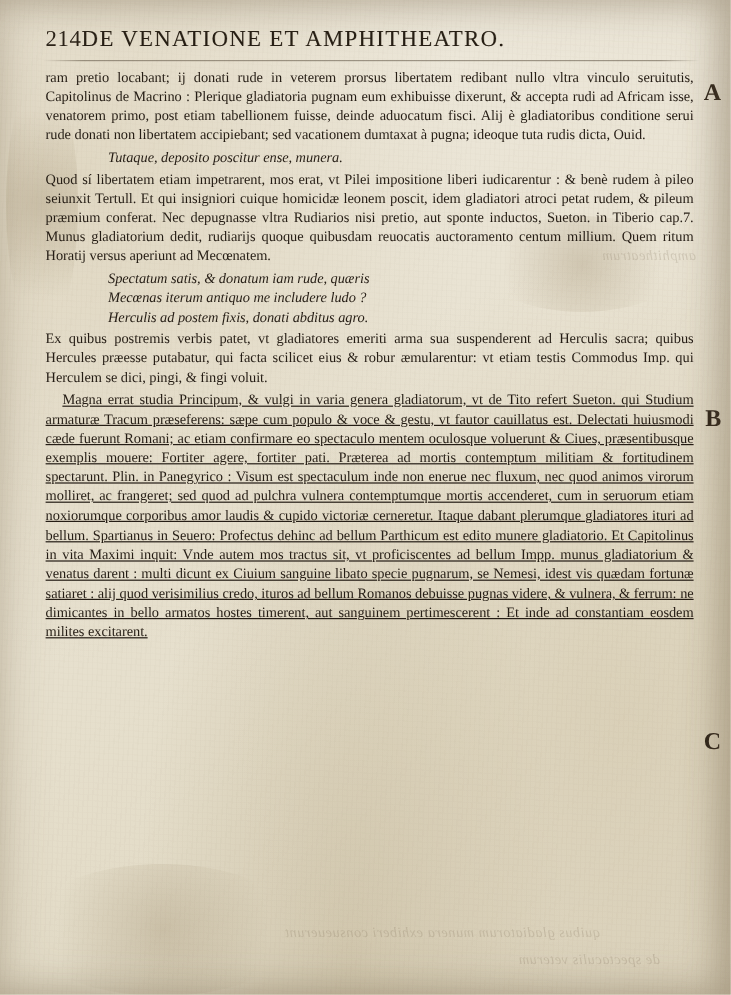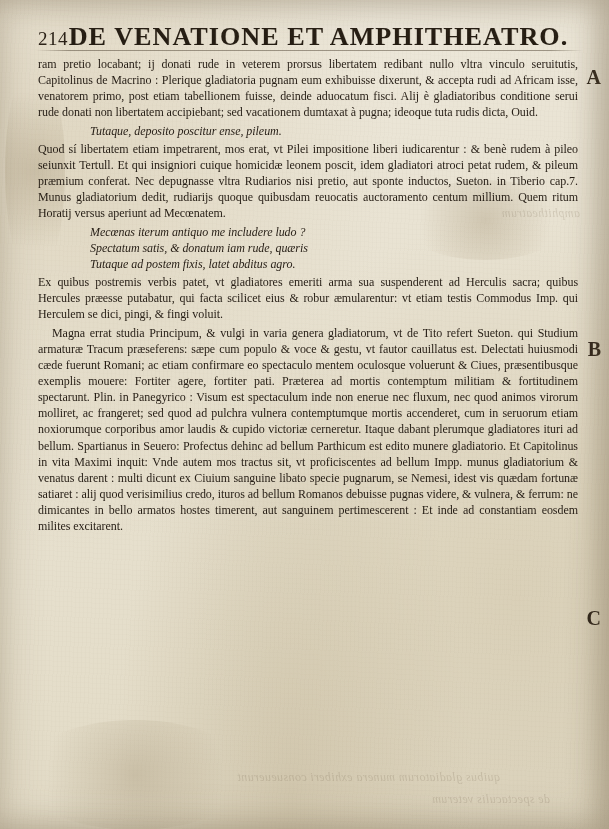--- a/index.html
+++ b/index.html
@@ -46,29 +46,28 @@
     align-items: baseline;
     padding: 0 30px 0 38px;
   }
   .folio {
     font-size: 19px;
     letter-spacing: 0.5px;
     color: #2b2218;
   }
   .running-title {
     flex: 1;
-    text-align: center;
-    font-size: 26px;
+    text-align: left;
+    font-size: 19px;
     letter-spacing: 1.1px;
     font-variant: small-caps;
     color: #251d13;
     font-family: "Liberation Serif", "DejaVu Serif", serif;
     padding-right: 10px;
     text-shadow: 0.4px 0.3px 0 rgba(60,48,32,0.25);
-    font-weight: bold;
   }
   .rule {
     position: absolute;
     left: 36px;
     right: 26px;
     top: 50px;
     height: 1px;
     background: linear-gradient(90deg, rgba(60,48,32,0) 0%, rgba(60,48,32,0.45) 6%, rgba(60,48,32,0.45) 94%, rgba(60,48,32,0) 100%);
   }
   .textblock {
@@ -82,20 +81,21 @@
     text-justify: inter-word;
     letter-spacing: -0.05px;
   }
   p.para {
     margin: 0;
     text-indent: 0;
   }
   p.indent {
     margin: 0;
     text-indent: 14px;
+    text-decoration: underline;
   }
   .verse {
     margin: 0;
     padding-left: 52px;
     text-align: left;
   }
   .verse span.line {
     display: block;
     font-style: italic;
   }
@@ -147,29 +147,29 @@
     <span class="folio">214</span>
     <span class="running-title">DE VENATIONE ET AMPHITHEATRO.</span>
   </div>
   <div class="rule"></div>
 
   <div class="textblock">
 
     <p class="para">ram pretio locabant; ij donati rude in veterem prorsus libertatem redibant nullo vltra vinculo seruitutis, Capitolinus de Macrino : Plerique gladiatoria pugnam eum exhibuisse dixerunt, &amp; accepta rudi ad Africam isse, venatorem primo, post etiam tabellionem fuisse, deinde aduocatum fisci. Alij è gladiatoribus conditione serui rude donati non libertatem accipiebant; sed vacationem dumtaxat à pugna; ideoque tuta rudis dicta, Ouid.</p>
     <div class="gap"></div>
     <div class="verse">
-      <span class="line">Tutaque, deposito poscitur ense, pileum.</span>
+      <span class="line">Tutaque, deposito poscitur ense, munera.</span>
     </div>
     <div class="gap"></div>
     <p class="para">Quod sí libertatem etiam impetrarent, mos erat, vt Pilei impositione liberi iudicarentur : &amp; benè rudem à pileo seiunxit Tertull. Et qui insigniori cuique homicidæ leonem poscit, idem gladiatori atroci petat rudem, &amp; pileum præmium conferat. Nec depugnasse vltra Rudiarios nisi pretio, aut sponte inductos, Sueton. in Tiberio cap.7. Munus gladiatorium dedit, rudiarijs quoque quibusdam reuocatis auctoramento centum millium. Quem ritum Horatij versus aperiunt ad Mecœnatem.</p>
     <div class="gap"></div>
     <div class="verse">
+      <span class="line">Spectatum satis, &amp; donatum iam rude, quæris</span>
       <span class="line">Mecœnas iterum antiquo me includere ludo ?</span>
-      <span class="line">Spectatum satis, &amp; donatum iam rude, quæris</span>
-      <span class="line">Tutaque ad postem fixis, latet abditus agro.</span>
+      <span class="line">Herculis ad postem fixis, donati abditus agro.</span>
     </div>
     <div class="gap"></div>
     <p class="para">Ex quibus postremis verbis patet, vt gladiatores emeriti arma sua suspenderent ad Herculis sacra; quibus Hercules præesse putabatur, qui facta scilicet eius &amp; robur æmularentur: vt etiam testis Commodus Imp. qui Herculem se dici, pingi, &amp; fingi voluit.</p>
     <div class="gap"></div>
     <p class="indent">Magna errat studia Principum, &amp; vulgi in varia genera gladiatorum, vt de Tito refert Sueton. qui Studium armaturæ Tracum præseferens: sæpe cum populo &amp; voce &amp; gestu, vt fautor cauillatus est. Delectati huiusmodi cæde fuerunt Romani; ac etiam confirmare eo spectaculo mentem oculosque voluerunt &amp; Ciues, præsentibusque exemplis mouere: Fortiter agere, fortiter pati. Præterea ad mortis contemptum militiam &amp; fortitudinem spectarunt. Plin. in Panegyrico : Visum est spectaculum inde non enerue nec fluxum, nec quod animos virorum molliret, ac frangeret; sed quod ad pulchra vulnera contemptumque mortis accenderet, cum in seruorum etiam noxiorumque corporibus amor laudis &amp; cupido victoriæ cerneretur. Itaque dabant plerumque gladiatores ituri ad bellum. Spartianus in Seuero: Profectus dehinc ad bellum Parthicum est edito munere gladiatorio. Et Capitolinus in vita Maximi inquit: Vnde autem mos tractus sit, vt proficiscentes ad bellum Impp. munus gladiatorium &amp; venatus darent : multi dicunt ex Ciuium sanguine libato specie pugnarum, se Nemesi, idest vis quædam fortunæ satiaret : alij quod verisimilius credo, ituros ad bellum Romanos debuisse pugnas videre, &amp; vulnera, &amp; ferrum: ne dimicantes in bello armatos hostes timerent, aut sanguinem pertimescerent : Et inde ad constantiam eosdem milites excitarent.</p>
 
   </div>
 
   <div class="marginal m-a">A</div>
   <div class="marginal m-b">B</div>

